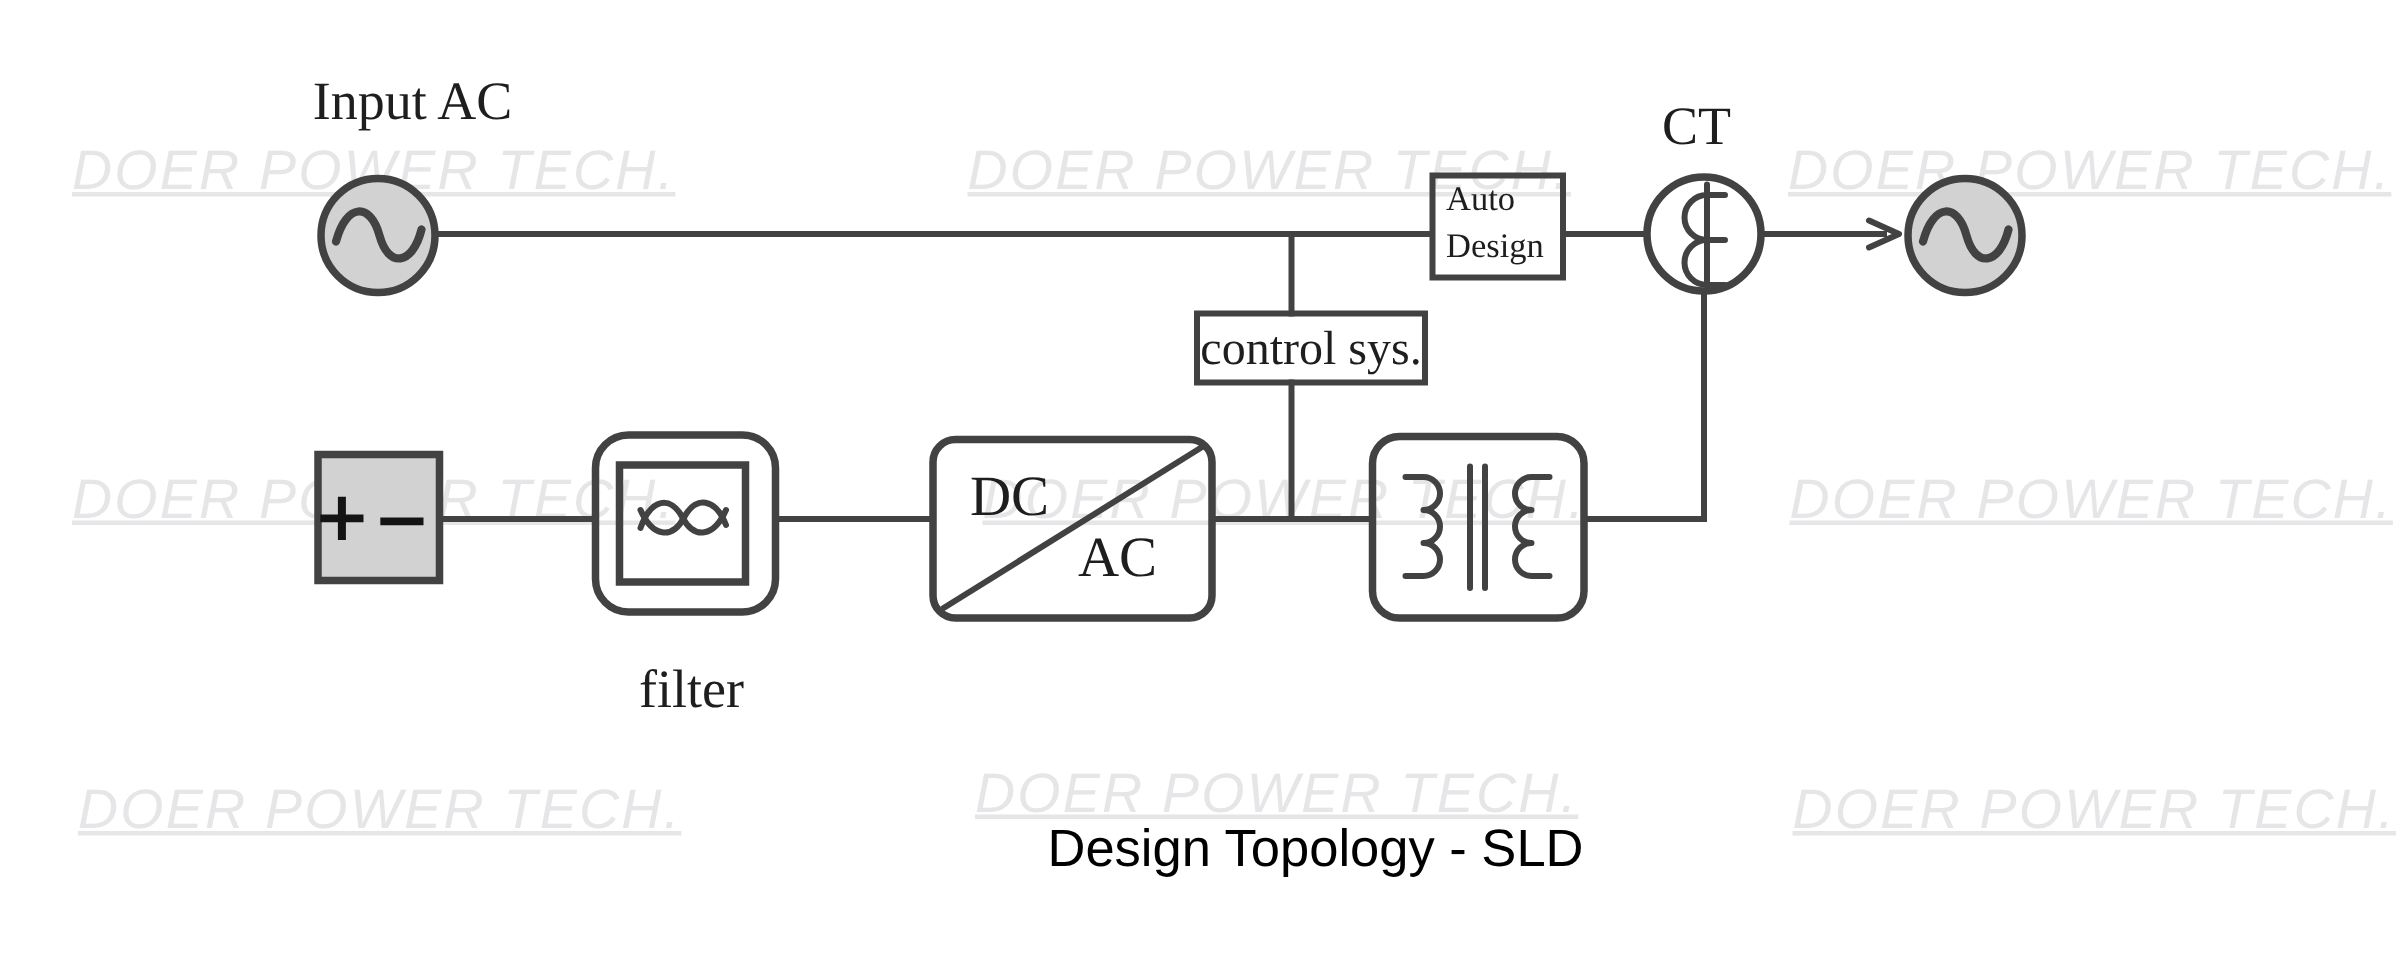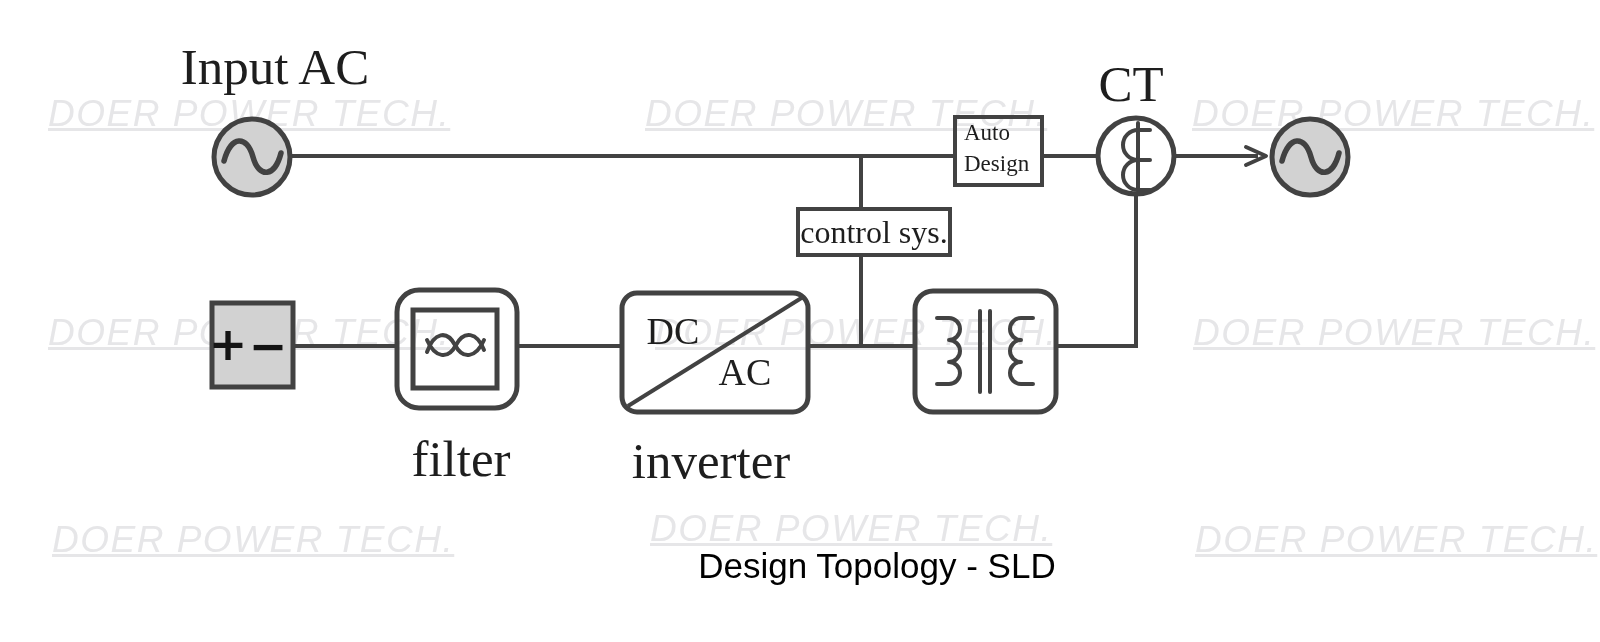--- a/index.html
+++ b/index.html
@@ -8,21 +8,21 @@
     --watermark:#e6e6e8;
     --label:#1e1e1e;
     --title:#000000;
   }
   html,body{margin:0;padding:0;background:#fff;}
   .canvas{position:relative;width:1600px;height:642px;background:#ffffff;overflow:hidden;}
   .layer{position:absolute;left:0;top:0;width:100%;height:100%;}
   .wm{position:absolute;font-family:"Liberation Sans",sans-serif;font-style:italic;font-weight:400;
       color:var(--watermark);font-size:37px;letter-spacing:1.5px;white-space:nowrap;text-decoration:underline;}
   .label{position:absolute;transform:translate(-50%,-50%);font-family:"Liberation Serif",serif;
-         color:var(--label);white-space:nowrap;font-size:51px;}
+         color:var(--label);white-space:nowrap;font-size:36px;}
   .small{font-size:32px;}
   .inbox{font-size:38px;}
   .pm{position:absolute;transform:translate(-50%,-50%);font-family:"DejaVu Sans",sans-serif;
       font-weight:700;color:#141414;}
   .switchbox{position:absolute;left:955px;top:117px;width:87px;height:68px;display:flex;
              flex-direction:column;justify-content:flex-start;box-sizing:border-box;padding-left:9px;}
   .switchbox span{font-family:"Liberation Serif",serif;font-size:23px;line-height:31px;color:var(--label);}
   .title{position:absolute;transform:translate(-50%,-50%);font-family:"Liberation Sans",sans-serif;
          color:var(--title);font-size:35px;white-space:nowrap;}
   svg .wire{fill:none;stroke:var(--line);stroke-width:4;}
@@ -121,18 +121,17 @@
     <div class="label inbox" style="left:745px;top:372px">AC</div>
 
     <div class="label small" style="left:874px;top:232px">control sys.</div>
 
     <div class="switchbox">
       <span>Auto</span>
       <span>Design</span>
     </div>
 
     <div class="label" style="left:461px;top:459px">filter</div>
-    <div class="label" style="left:711px;top:461px">inverter</div>
 
     <div class="title" style="left:877px;top:566px">Design Topology - SLD</div>
   </div>
 
 </div>
 
 </body></html>

